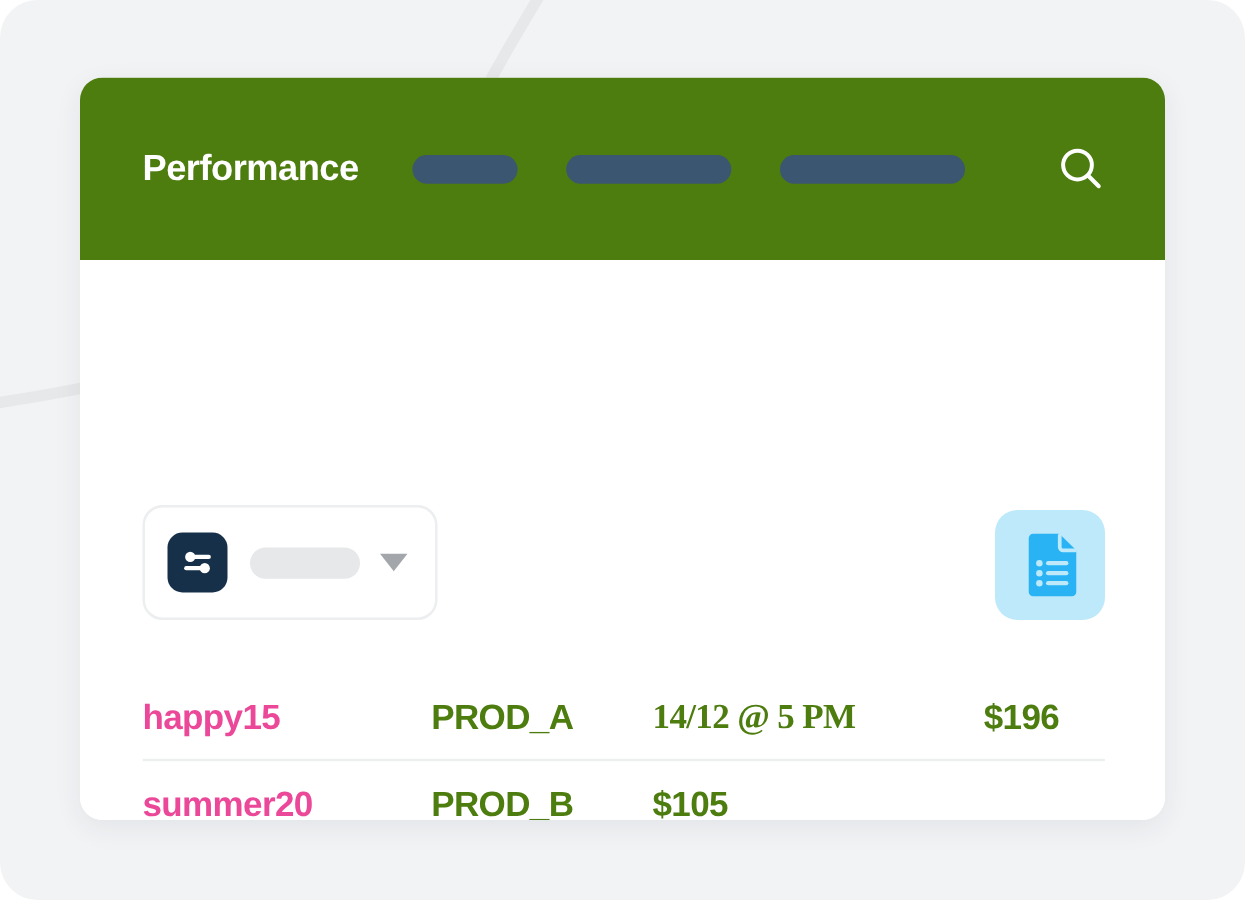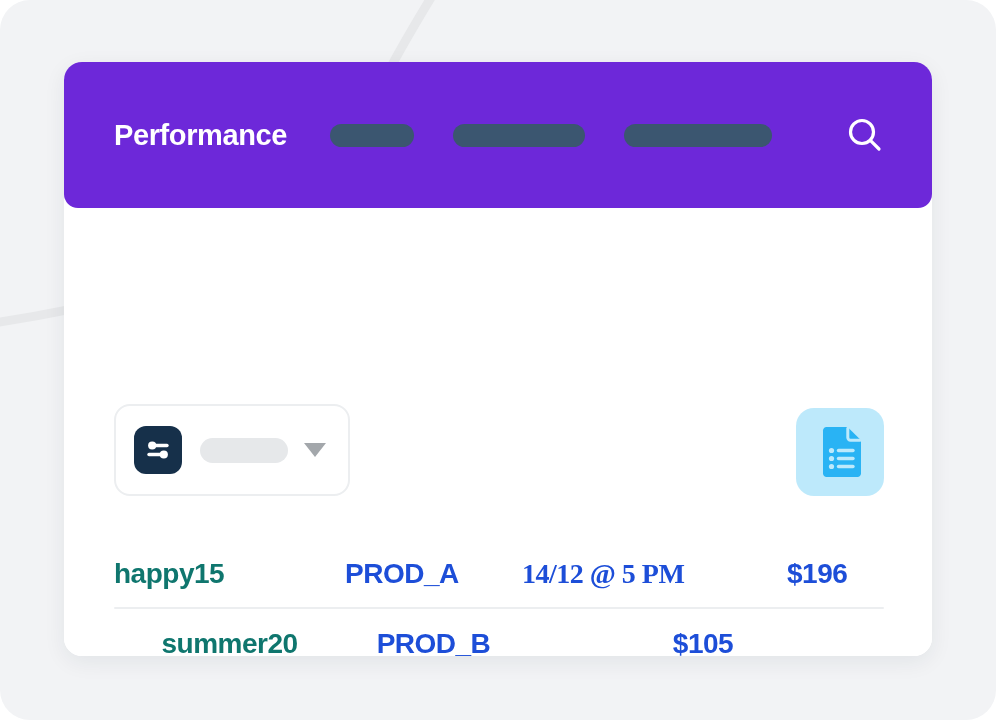--- a/index.html
+++ b/index.html
@@ -41,25 +41,24 @@
     background: #ffffff;
     border-radius: 18px;
     box-shadow: 0 6px 22px rgba(15, 38, 60, 0.07);
     overflow: hidden;
   }
 
   
   .card-header {
     position: relative;
     height: 146px;
-    background: #6d28d9;
+    background: #4d7c0f;
     display: flex;
     align-items: center;
     padding: 0 44px 0 50px;
-    border-radius: 14px;
   }
 
   .header-title {
     color: #ffffff;
     font-size: 29px;
     font-weight: 700;
     letter-spacing: -0.4px;
     white-space: nowrap;
   }
 
@@ -180,25 +179,25 @@
   .data-row {
     display: flex;
     align-items: center;
     height: 66px;
   }
 
   .cell {
     font-size: 28px;
     font-weight: 700;
     letter-spacing: -0.5px;
-    color: #1d4ed8;
+    color: #4d7c0f;
     white-space: nowrap;
   }
 
-  .cell.code  { width: 231px; color: #0f766e; flex: 0 0 231px; }
+  .cell.code  { width: 231px; color: #ec4899; flex: 0 0 231px; }
   .cell.product { width: 177px; flex: 0 0 177px; }
   .cell.date  { width: 265px; flex: 0 0 265px; font-family: Liberation Serif, serif; }
   .cell.price { flex: 1 1 auto; }
 
   .row-divider {
     height: 2px;
     background: #eceef0;
     border-radius: 1px;
     margin: 0;
   }
@@ -269,21 +268,21 @@
 
         <div class="data-row">
           <div class="cell code">happy15</div>
           <div class="cell product">PROD_A</div>
           <div class="cell date">14/12 @ 5 PM</div>
           <div class="cell price">$196</div>
         </div>
 
         <div class="row-divider"></div>
 
-        <div class="data-row" style="margin-top:2px;text-align:center;">
+        <div class="data-row" style="margin-top:2px;">
           <div class="cell code">summer20</div>
           <div class="cell product">PROD_B</div>
           <div class="cell price">$105</div>
         </div>
 
       </div>
 
     </div>
   </div>
 </div>

